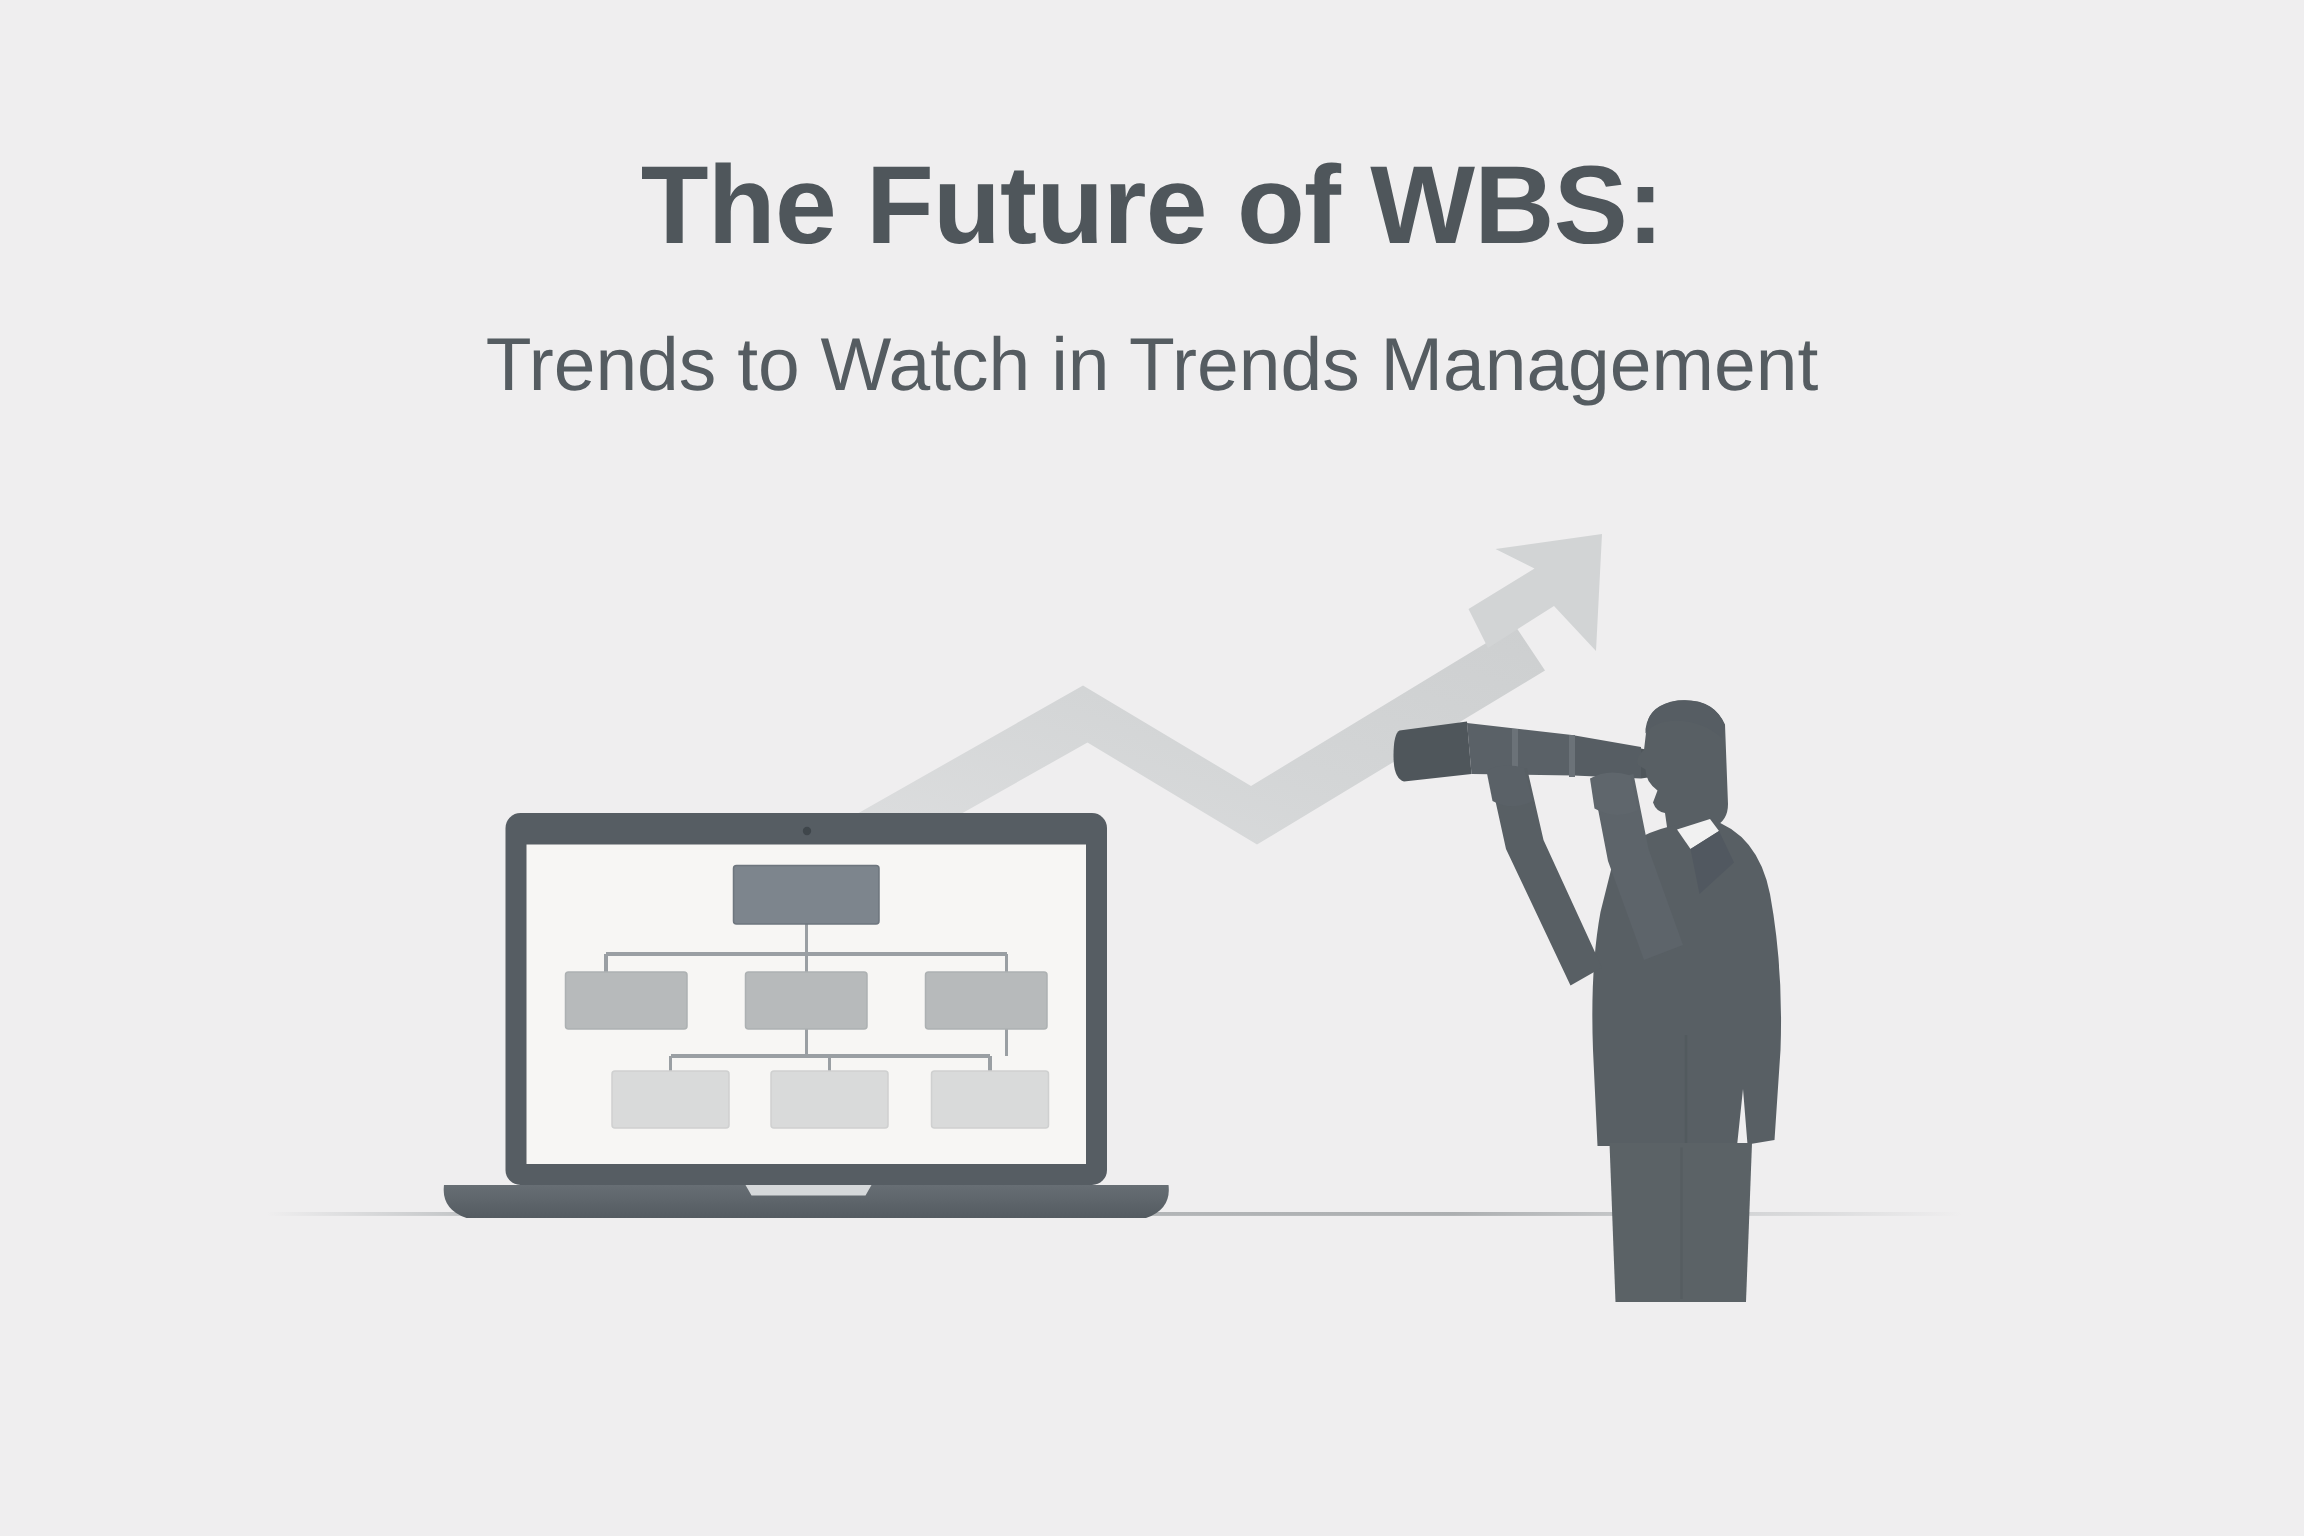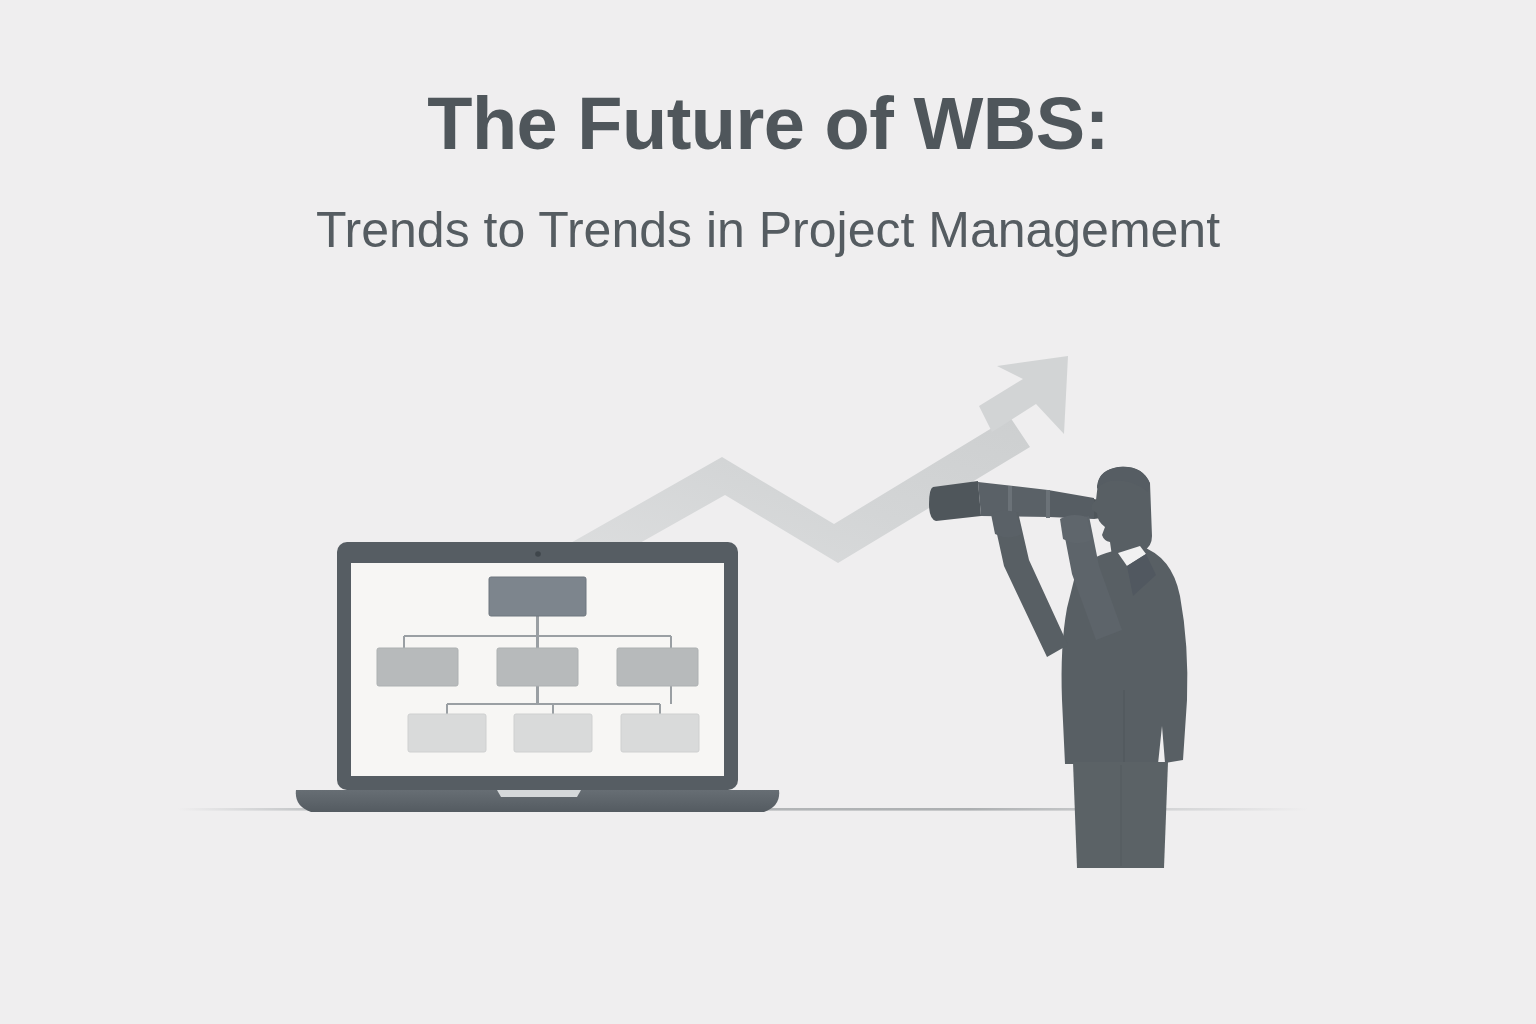--- a/index.html
+++ b/index.html
@@ -29,21 +29,21 @@
     text-align: center;
     user-select: none;
   }
   .title-main {
     font-family: "Liberation Sans", sans-serif;
     font-size: 74px;
     font-weight: 700;
     letter-spacing: -0.5px;
     color: #4f565b;
     line-height: 1.0;
-    margin: 3px;
+    margin: 16px;
     padding: 0;
   }
   .title-sub {
     font-family: "Liberation Sans", sans-serif;
     font-size: 50px;
     font-weight: 400;
     letter-spacing: 0px;
     color: #555c61;
     line-height: 1.0;
     margin: 0;
@@ -60,21 +60,21 @@
     height: 1024px;
   }
 </style>
 </head>
 <body>
 
 <div id="stage">
 
   <div class="heading-block">
     <div class="title-main">The Future of WBS:</div>
-    <div class="title-sub">Trends to Trends in Project Management</div>
+    <div class="title-sub">Trends to Watch in Trends Management</div>
   </div>
 
   <svg id="illustration" viewBox="0 0 1536 1024" xmlns="http://www.w3.org/2000/svg">
 
     <defs>
       <linearGradient id="groundGrad" x1="0" y1="0" x2="1" y2="0">
         <stop offset="0%" stop-color="#b9bcbe" stop-opacity="0"></stop>
         <stop offset="12%" stop-color="#b9bcbe" stop-opacity="0.85"></stop>
         <stop offset="70%" stop-color="#a8abad" stop-opacity="0.95"></stop>
         <stop offset="92%" stop-color="#b9bcbe" stop-opacity="0.35"></stop>

